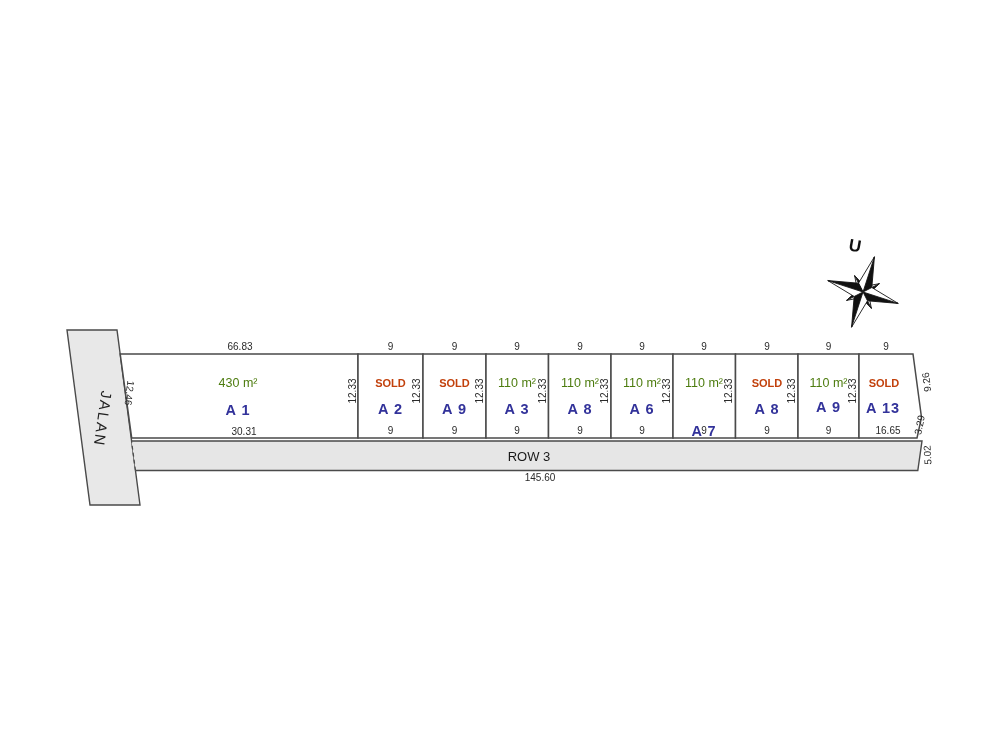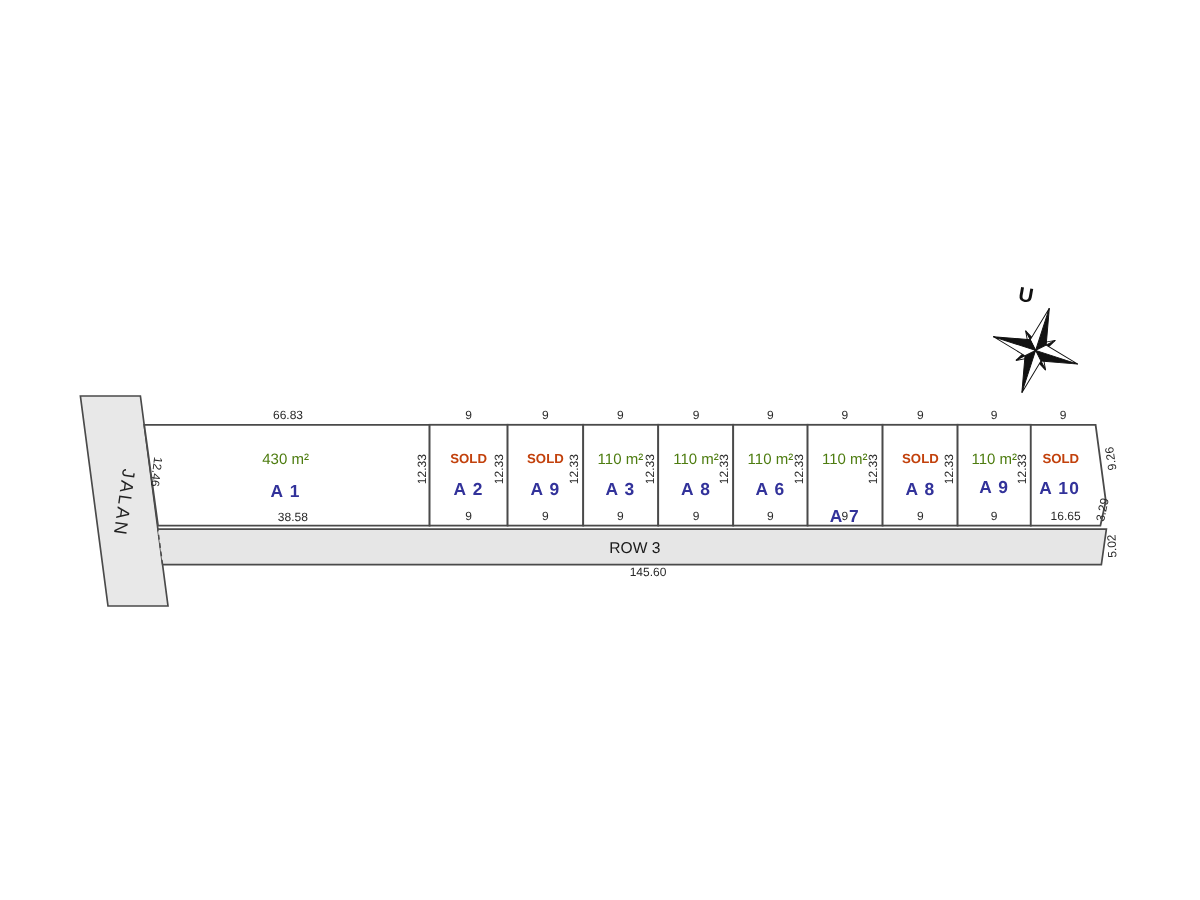--- a/index.html
+++ b/index.html
@@ -68,21 +68,21 @@
   <div class="lbl dim" style="left:390.5px;top:347px">9</div>
   <div class="lbl dim" style="left:454.5px;top:347px">9</div>
   <div class="lbl dim" style="left:517px;top:347px">9</div>
   <div class="lbl dim" style="left:580px;top:347px">9</div>
   <div class="lbl dim" style="left:642px;top:347px">9</div>
   <div class="lbl dim" style="left:704px;top:347px">9</div>
   <div class="lbl dim" style="left:767px;top:347px">9</div>
   <div class="lbl dim" style="left:828.5px;top:347px">9</div>
   <div class="lbl dim" style="left:886px;top:347px">9</div>
 
-  <div class="lbl dim" style="left:244px;top:432px">38.58</div>
+  <div class="lbl dim" style="left:244px;top:432px">30.31</div>
   <div class="lbl dim" style="left:390.5px;top:431px">9</div>
   <div class="lbl dim" style="left:454.5px;top:431px">9</div>
   <div class="lbl dim" style="left:517px;top:431px">9</div>
   <div class="lbl dim" style="left:580px;top:431px">9</div>
   <div class="lbl dim" style="left:642px;top:431px">9</div>
   <div class="lbl dim" style="left:704px;top:431px">9</div>
   <div class="lbl dim" style="left:767px;top:431px">9</div>
   <div class="lbl dim" style="left:828.5px;top:431px">9</div>
   <div class="lbl dim" style="left:888px;top:431px">16.65</div>
 
@@ -112,19 +112,19 @@
 
   <div class="lbl lotname" style="left:238px;top:410px">A 1</div>
   <div class="lbl lotname" style="left:390.5px;top:409px">A 2</div>
   <div class="lbl lotname" style="left:454.5px;top:409px">A 9</div>
   <div class="lbl lotname" style="left:517px;top:409px">A 3</div>
   <div class="lbl lotname" style="left:580px;top:409px">A 8</div>
   <div class="lbl lotname" style="left:642px;top:409px">A 6</div>
   <div class="lbl lotname" style="left:704px;top:431px">A 7</div>
   <div class="lbl lotname" style="left:767px;top:409px">A 8</div>
   <div class="lbl lotname" style="left:828.5px;top:407px">A 9</div>
-  <div class="lbl lotname" style="left:883px;top:408px">A 10</div>
+  <div class="lbl lotname" style="left:883px;top:408px">A 13</div>
 
   <div class="lbl rowlabel" style="left:529px;top:456px">ROW 3</div>
   <div class="lbl dim" style="left:928px;top:455px;transform:translate(-50%,-50%) rotate(-93deg);">5.02</div>
   <div class="lbl dim" style="left:540px;top:478px">145.60</div>
 
 </div>
 
 </body></html>

